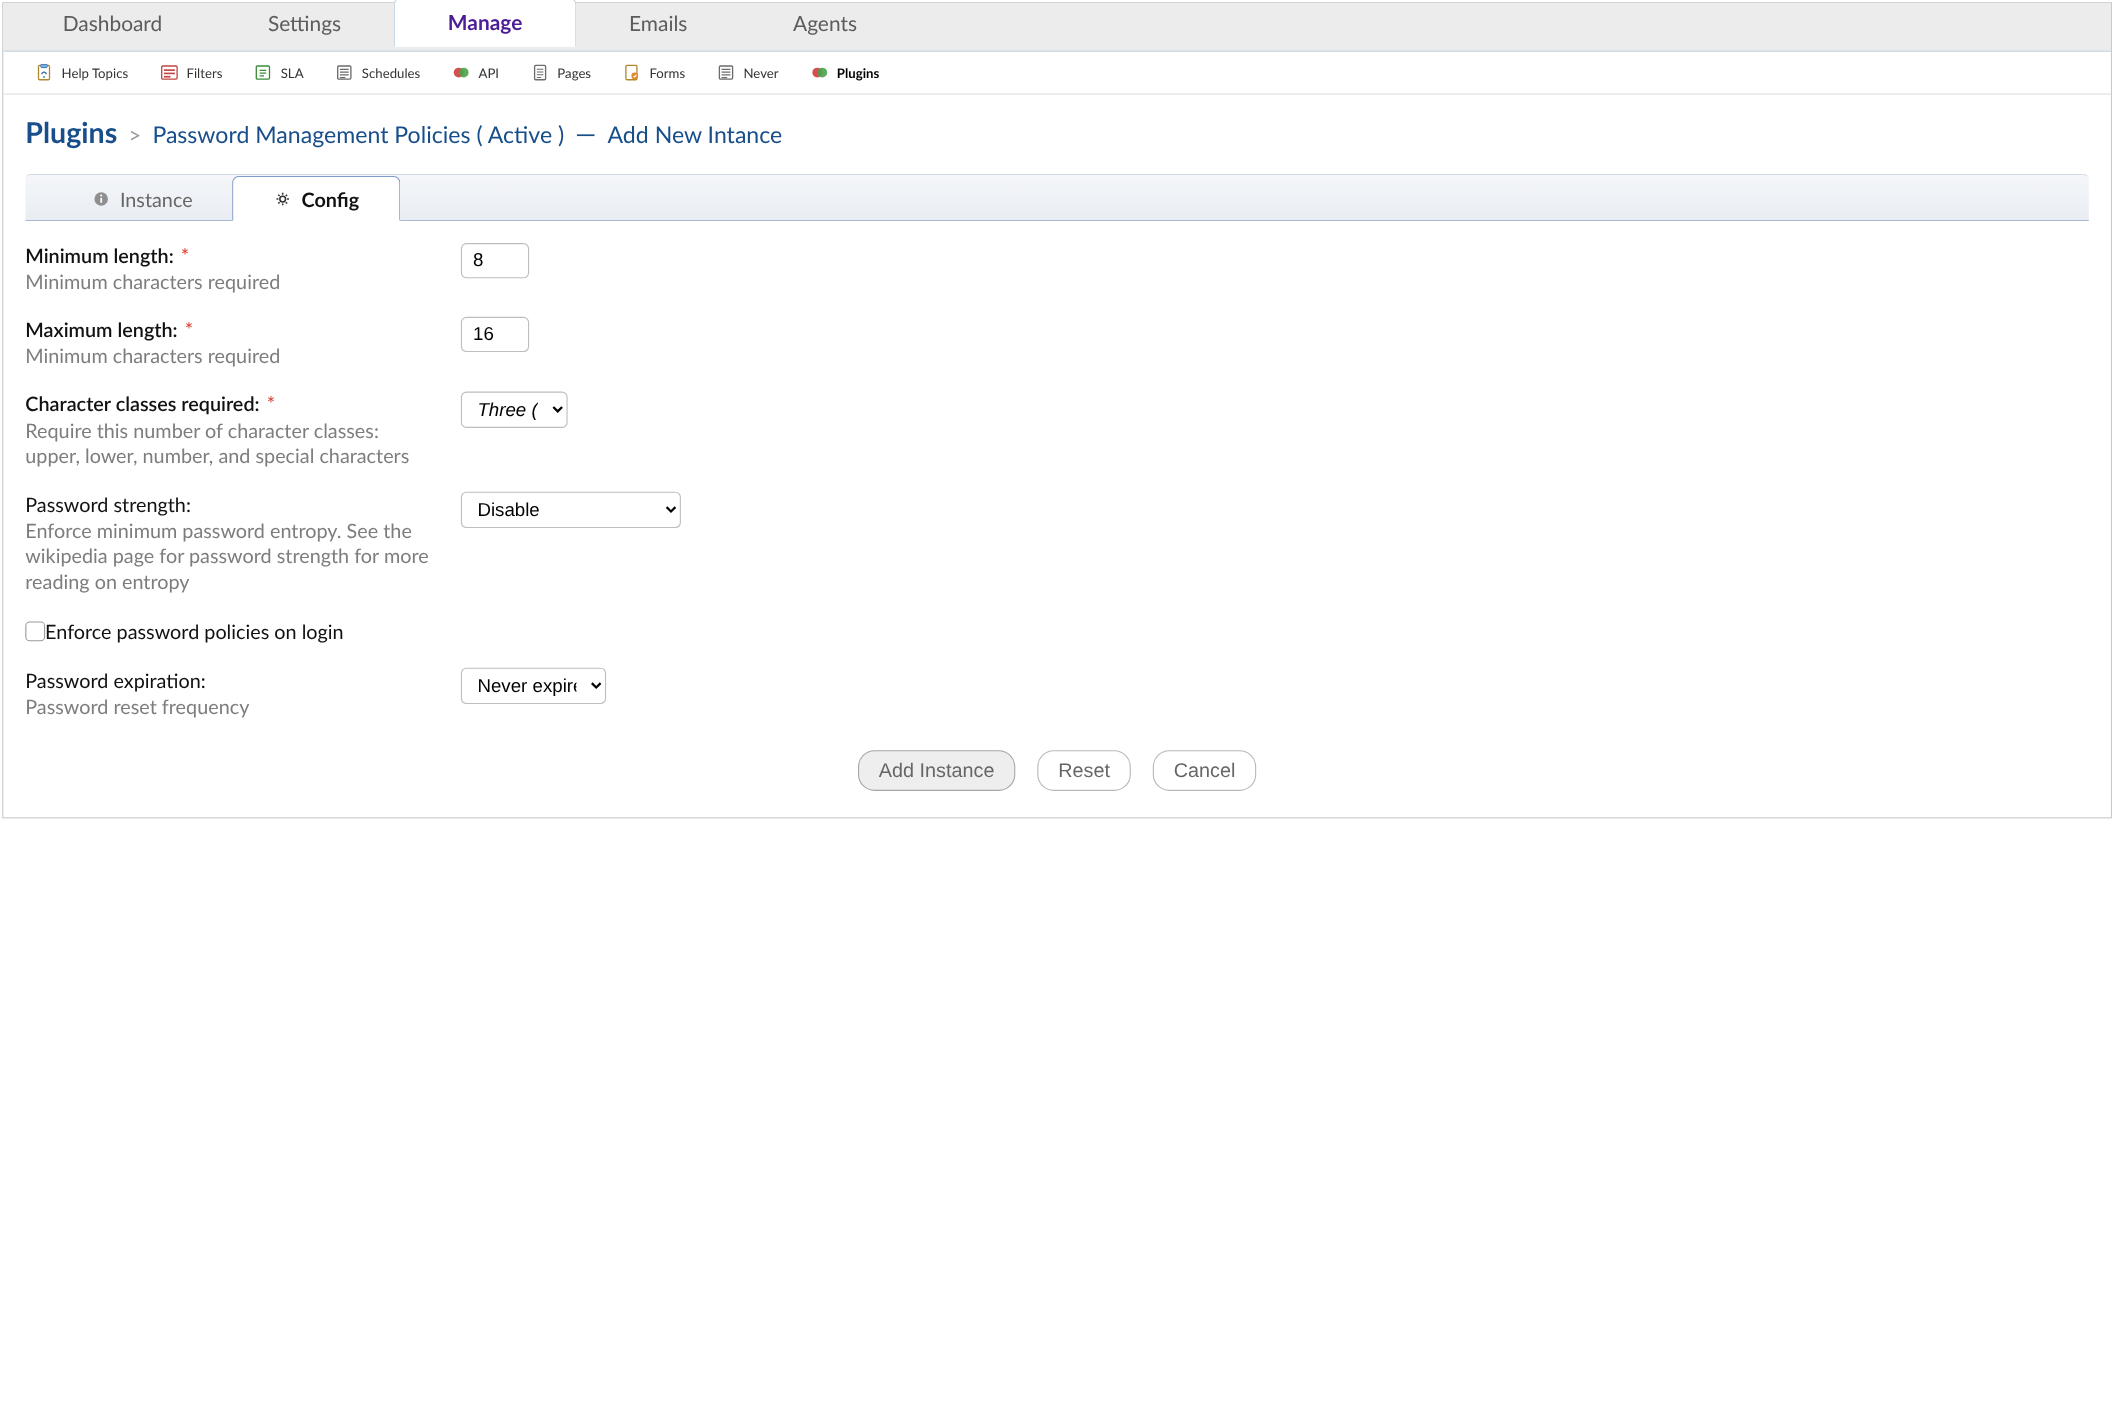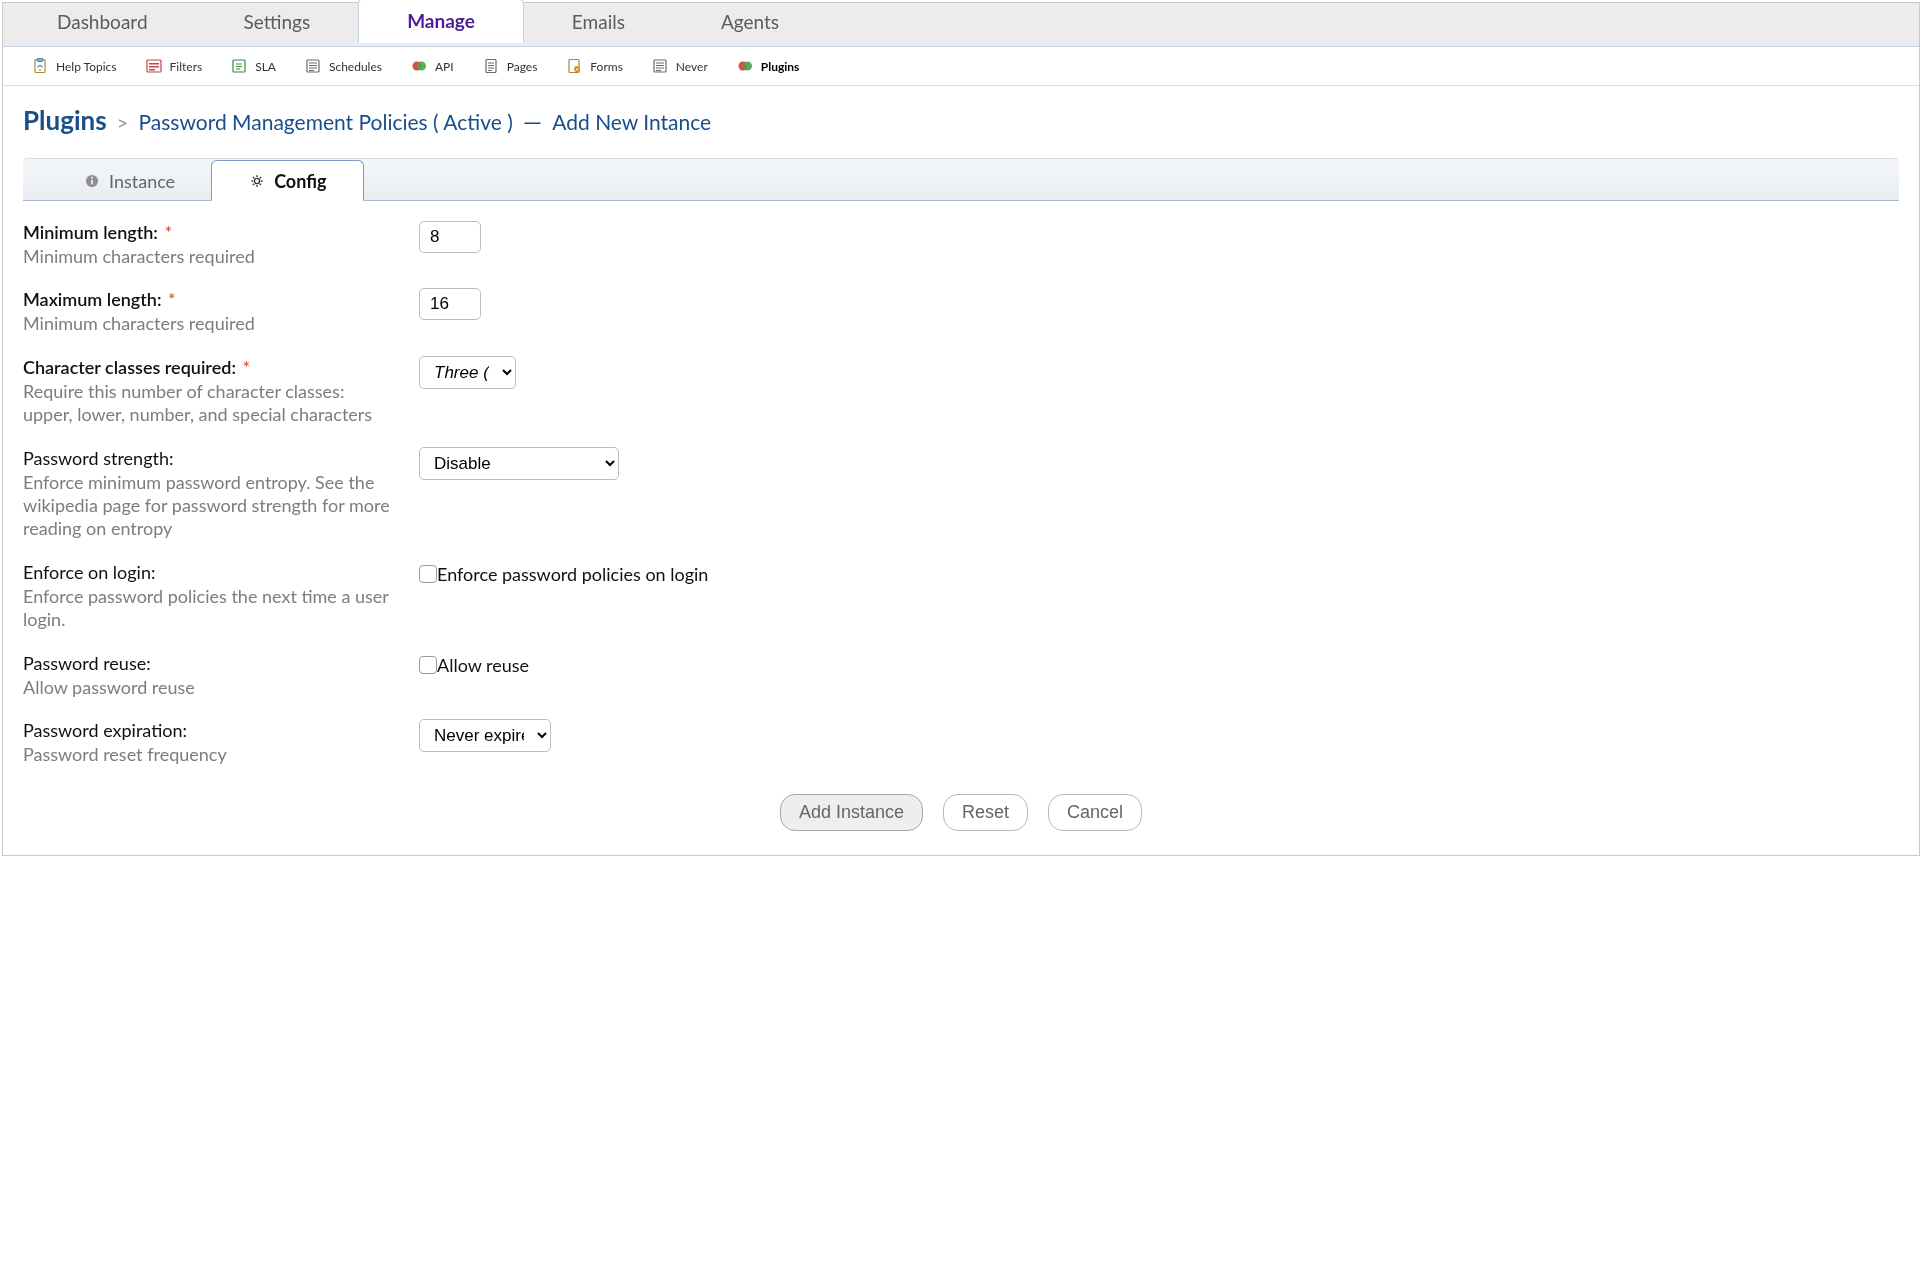--- a/index.html
+++ b/index.html
@@ -365,44 +365,28 @@
           <div class="field-help">Enforce minimum password entropy. See the wikipedia page for password strength for more reading on entropy</div>
         </div>
         <div class="field-control">
           <select class="select-medium">
             <option>Disable</option>
           </select>
         </div>
       </div>
 
       <div class="form-row">
-        <div>
-          <span class="field-label" style="font-weight:400">Enforce on login:</span>
-          <div class="field-help">Enforce password policies the next time a user login.</div>
-        </div>
         <div class="field-control">
           <label class="checkbox-row">
             <input type="checkbox" style="">
             <span>Enforce password policies on login</span>
           </label>
         </div>
       </div>
 
-      <div class="form-row">
-        <div>
-          <span class="field-label" style="font-weight:400">Password reuse:</span>
-          <div class="field-help">Allow password reuse</div>
-        </div>
-        <div class="field-control">
-          <label class="checkbox-row">
-            <input type="checkbox" style="">
-            <span>Allow reuse</span>
-          </label>
-        </div>
-      </div>
 
       <div class="form-row">
         <div>
           <span class="field-label" style="font-weight:400">Password expiration:</span>
           <div class="field-help">Password reset frequency</div>
         </div>
         <div class="field-control">
           <select class="select-narrow">
             <option>Never expires</option>
           </select>

